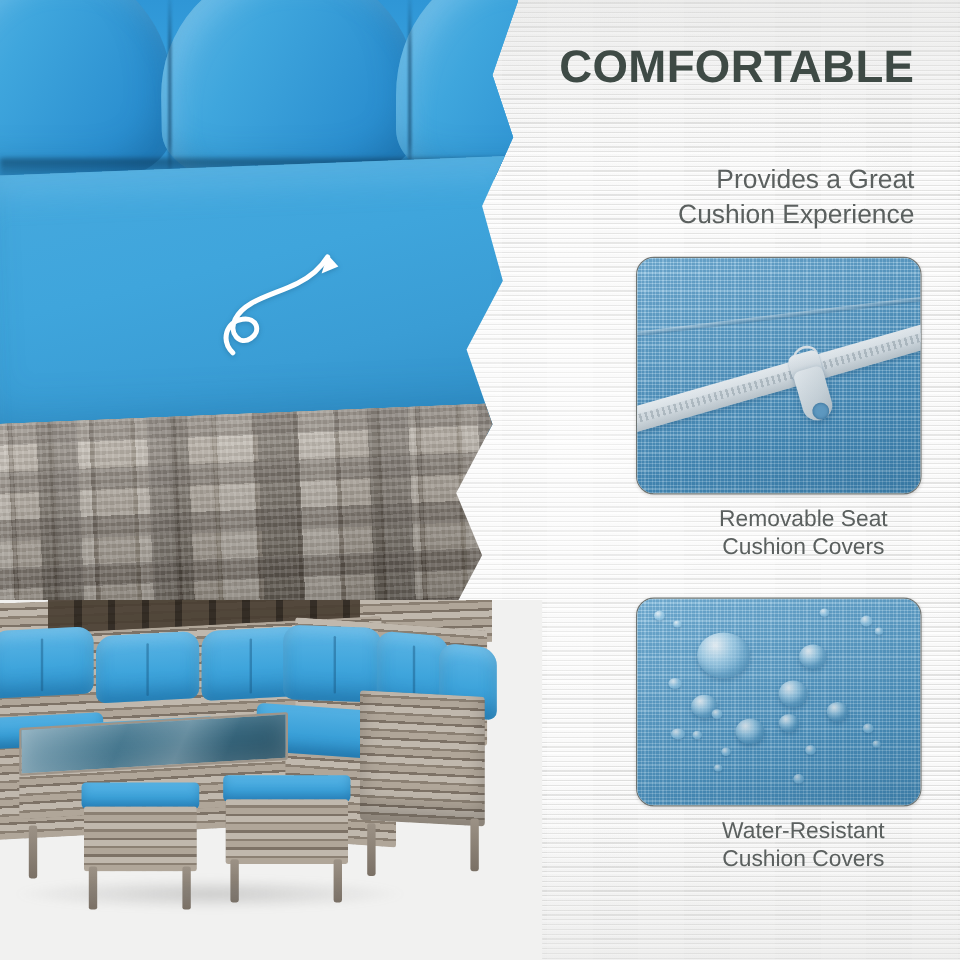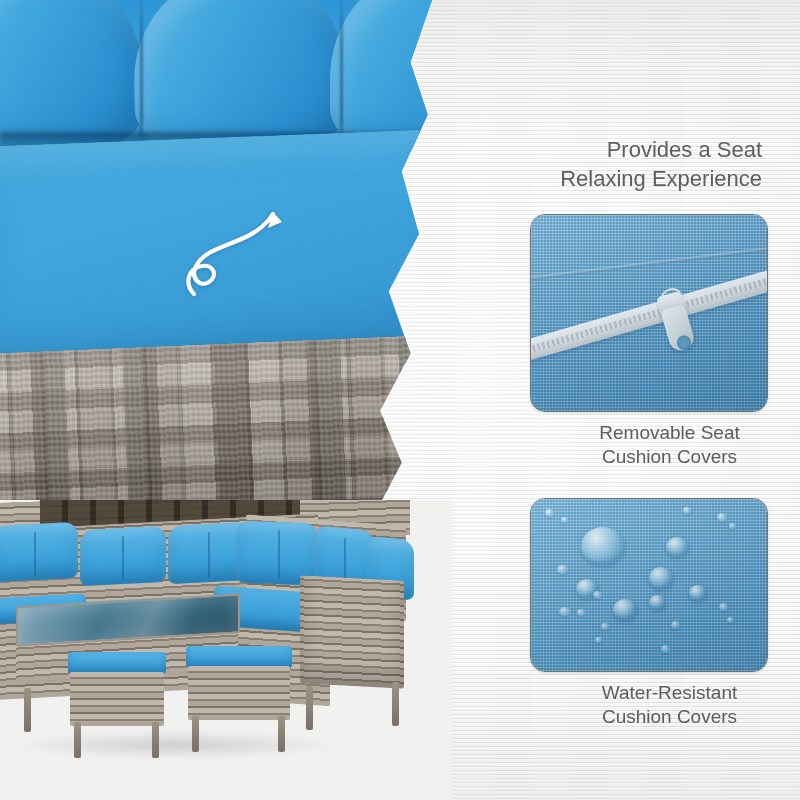--- a/index.html
+++ b/index.html
@@ -439,25 +439,26 @@
     </div>
 
     <div class="leg" style="left:24px;top:188px;height:44px;"></div>
     <div class="leg" style="left:306px;top:186px;height:44px;"></div>
     <div class="leg" style="left:392px;top:182px;height:44px;"></div>
 
     <div class="furn-shadow"></div>
   </div>
 
   <div class="headline">
+    <span class="ln">COMFORTABLE</span>
   </div>
 
   <div class="subhead">
-    <span class="ln">Provides a Seat</span>
-    <span class="ln">Relaxing Experience</span>
+    <span class="ln">Provides a Great</span>
+    <span class="ln">Cushion Experience</span>
   </div>
 
   <div class="feature-card">
     <div class="card-img">
       <div class="fabric-blue"></div>
       <div class="seam-line"></div>
       <div class="zip-tape"></div>
       <div class="zip-teeth"></div>
       <div class="zip-slider">
         <div class="zip-loop"></div>

